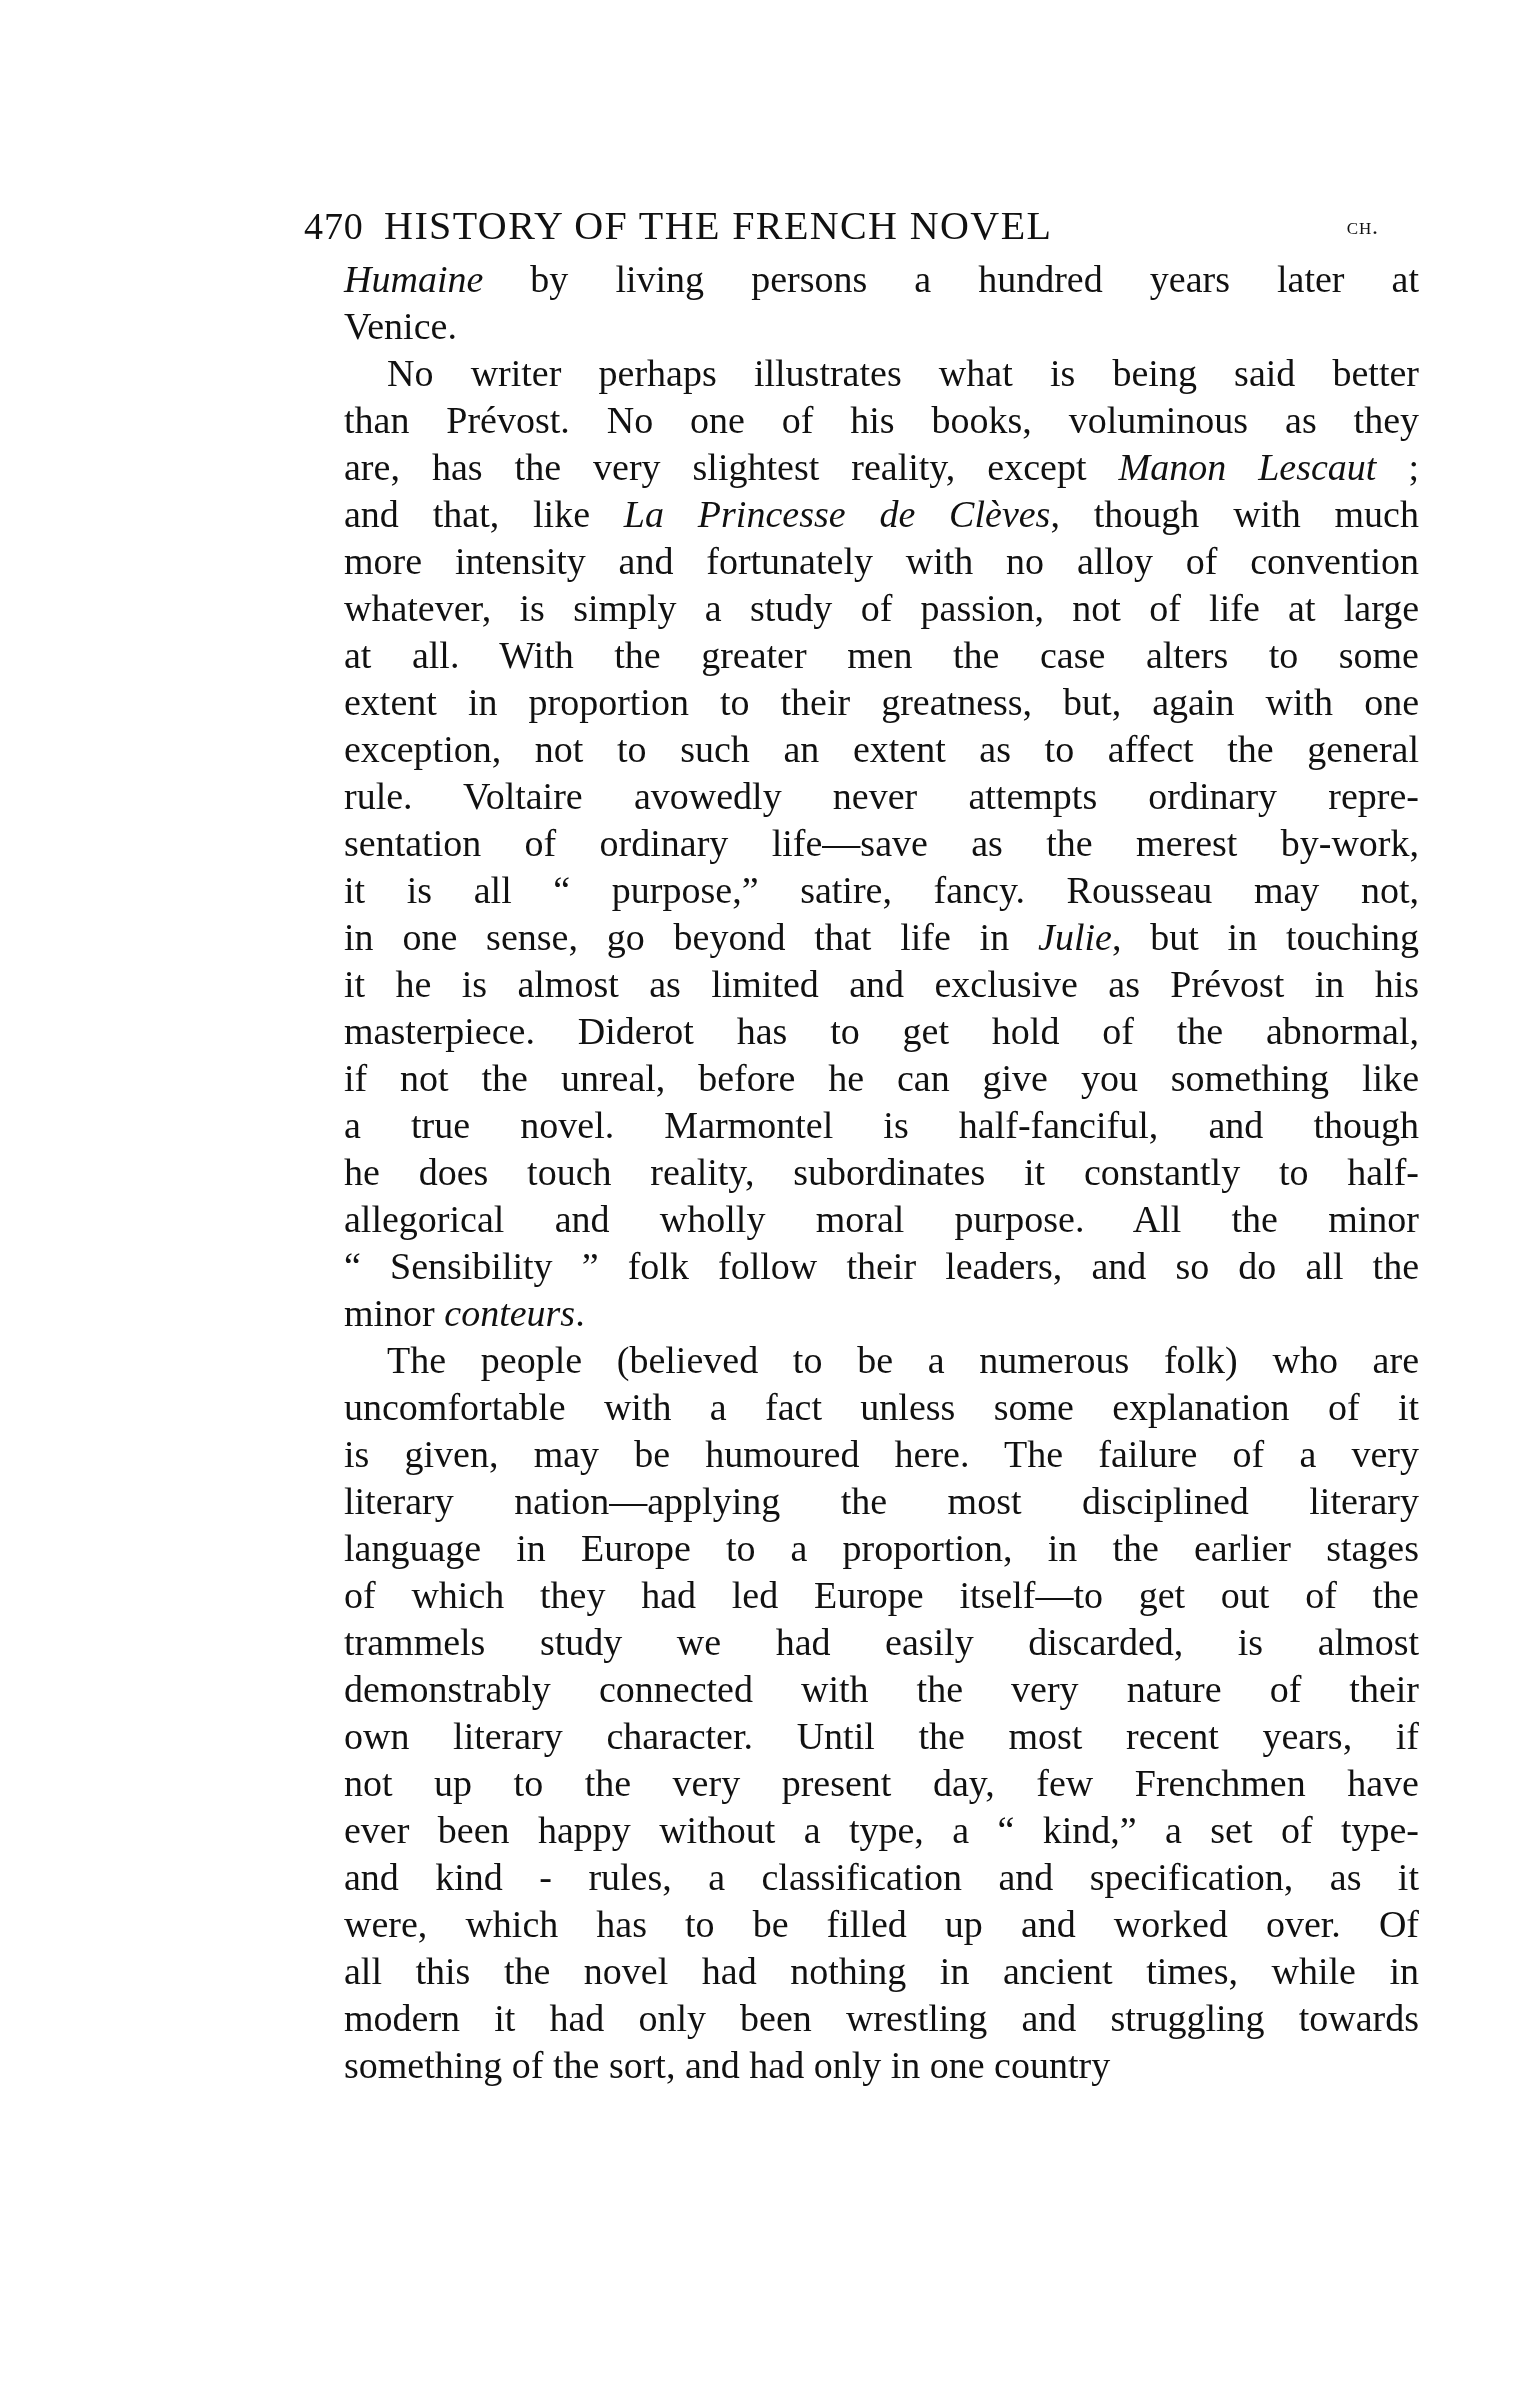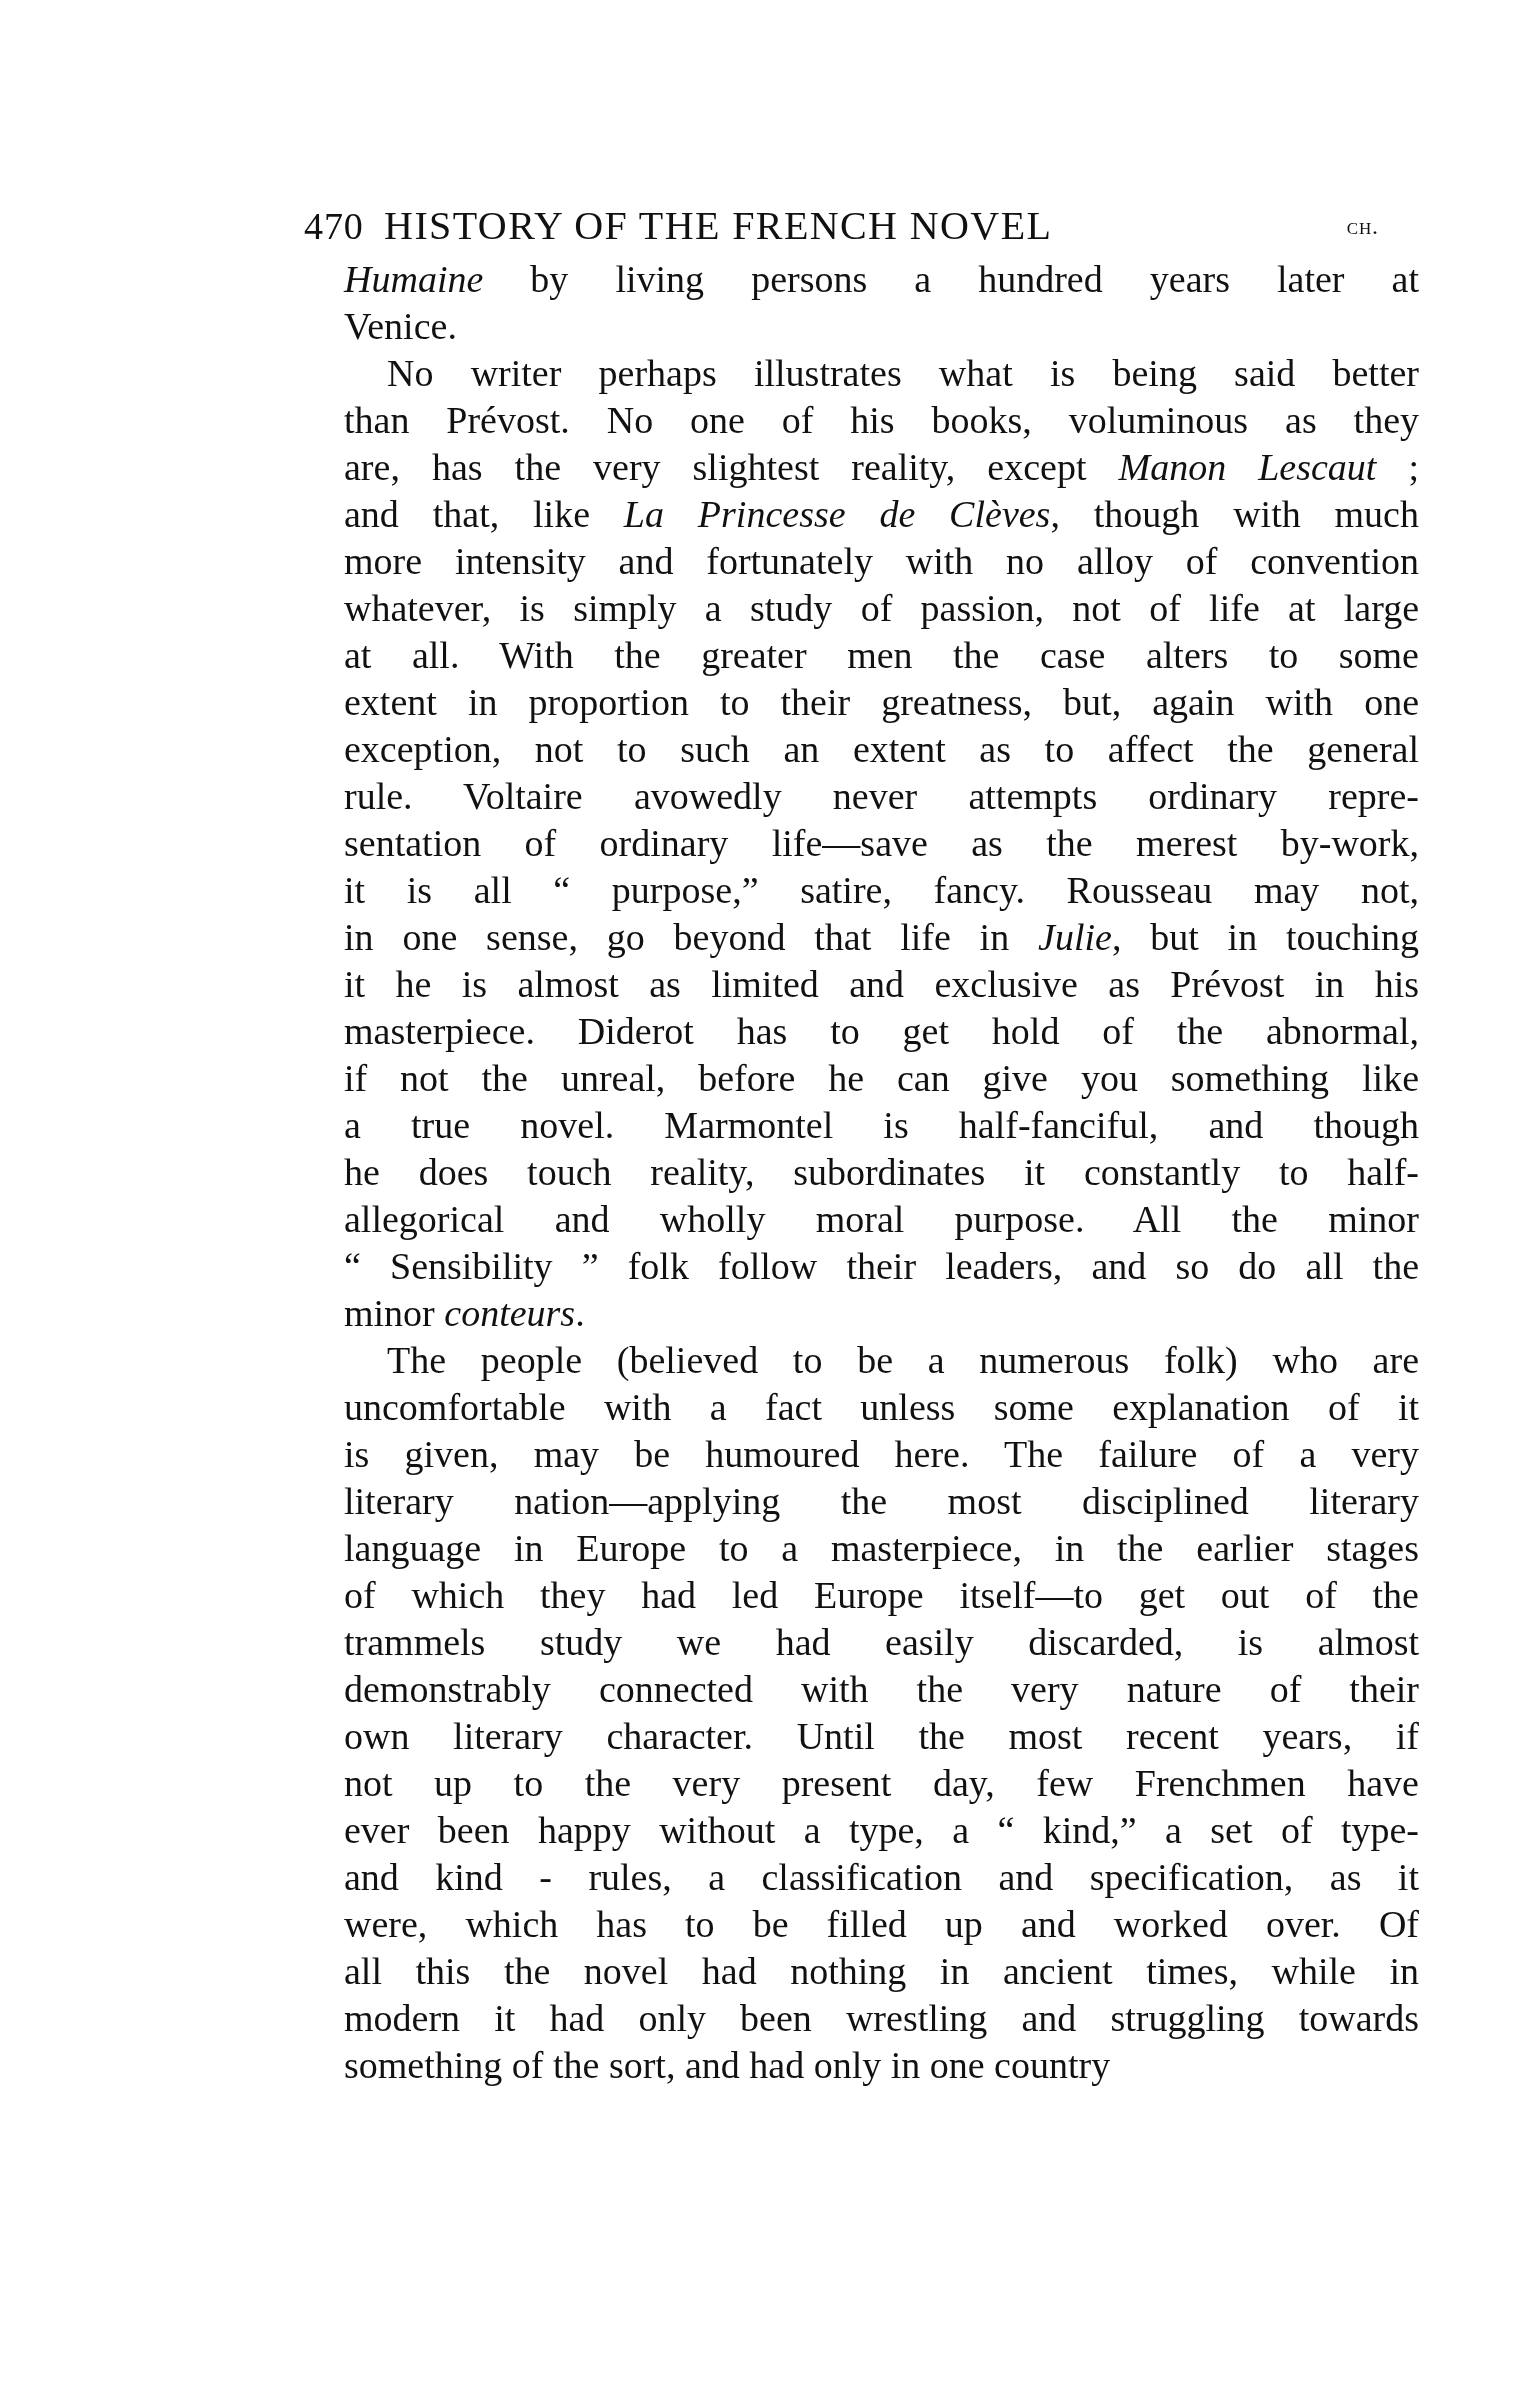--- a/index.html
+++ b/index.html
@@ -110,21 +110,21 @@
         <span class="line"><span>he does touch reality, subordinates it constantly to half-</span></span>
         <span class="line"><span>allegorical and wholly moral purpose.  All the minor</span></span>
         <span class="line"><span>“ Sensibility ” folk follow their leaders, and so do all the</span></span>
         <span class="line last"><span>minor </span><span class="it">conteurs</span><span>.</span></span>
       </div>
       <div>
         <span class="line indent"><span>The people (believed to be a numerous folk) who are</span></span>
         <span class="line"><span>uncomfortable with a fact unless some explanation of it</span></span>
         <span class="line"><span>is given, may be humoured here.  The failure of a very</span></span>
         <span class="line"><span>literary nation—applying the most disciplined literary</span></span>
-        <span class="line"><span>language in Europe to a masterpiece, in the earlier stages</span></span>
+        <span class="line"><span>language in Europe to a proportion, in the earlier stages</span></span>
         <span class="line"><span>of which they had led Europe itself—to get out of the</span></span>
         <span class="line"><span>trammels study we had easily discarded, is almost</span></span>
         <span class="line"><span>demonstrably connected with the very nature of their</span></span>
         <span class="line"><span>own literary character.  Until the most recent years, if</span></span>
         <span class="line"><span>not up to the very present day, few Frenchmen have</span></span>
         <span class="line"><span>ever been happy without a type, a “ kind,” a set of type-</span></span>
         <span class="line"><span>and kind - rules, a classification and specification, as it</span></span>
         <span class="line"><span>were, which has to be filled up and worked over.  Of</span></span>
         <span class="line"><span>all this the novel had nothing in ancient times, while in</span></span>
         <span class="line"><span>modern it had only been wrestling and struggling towards</span></span>

